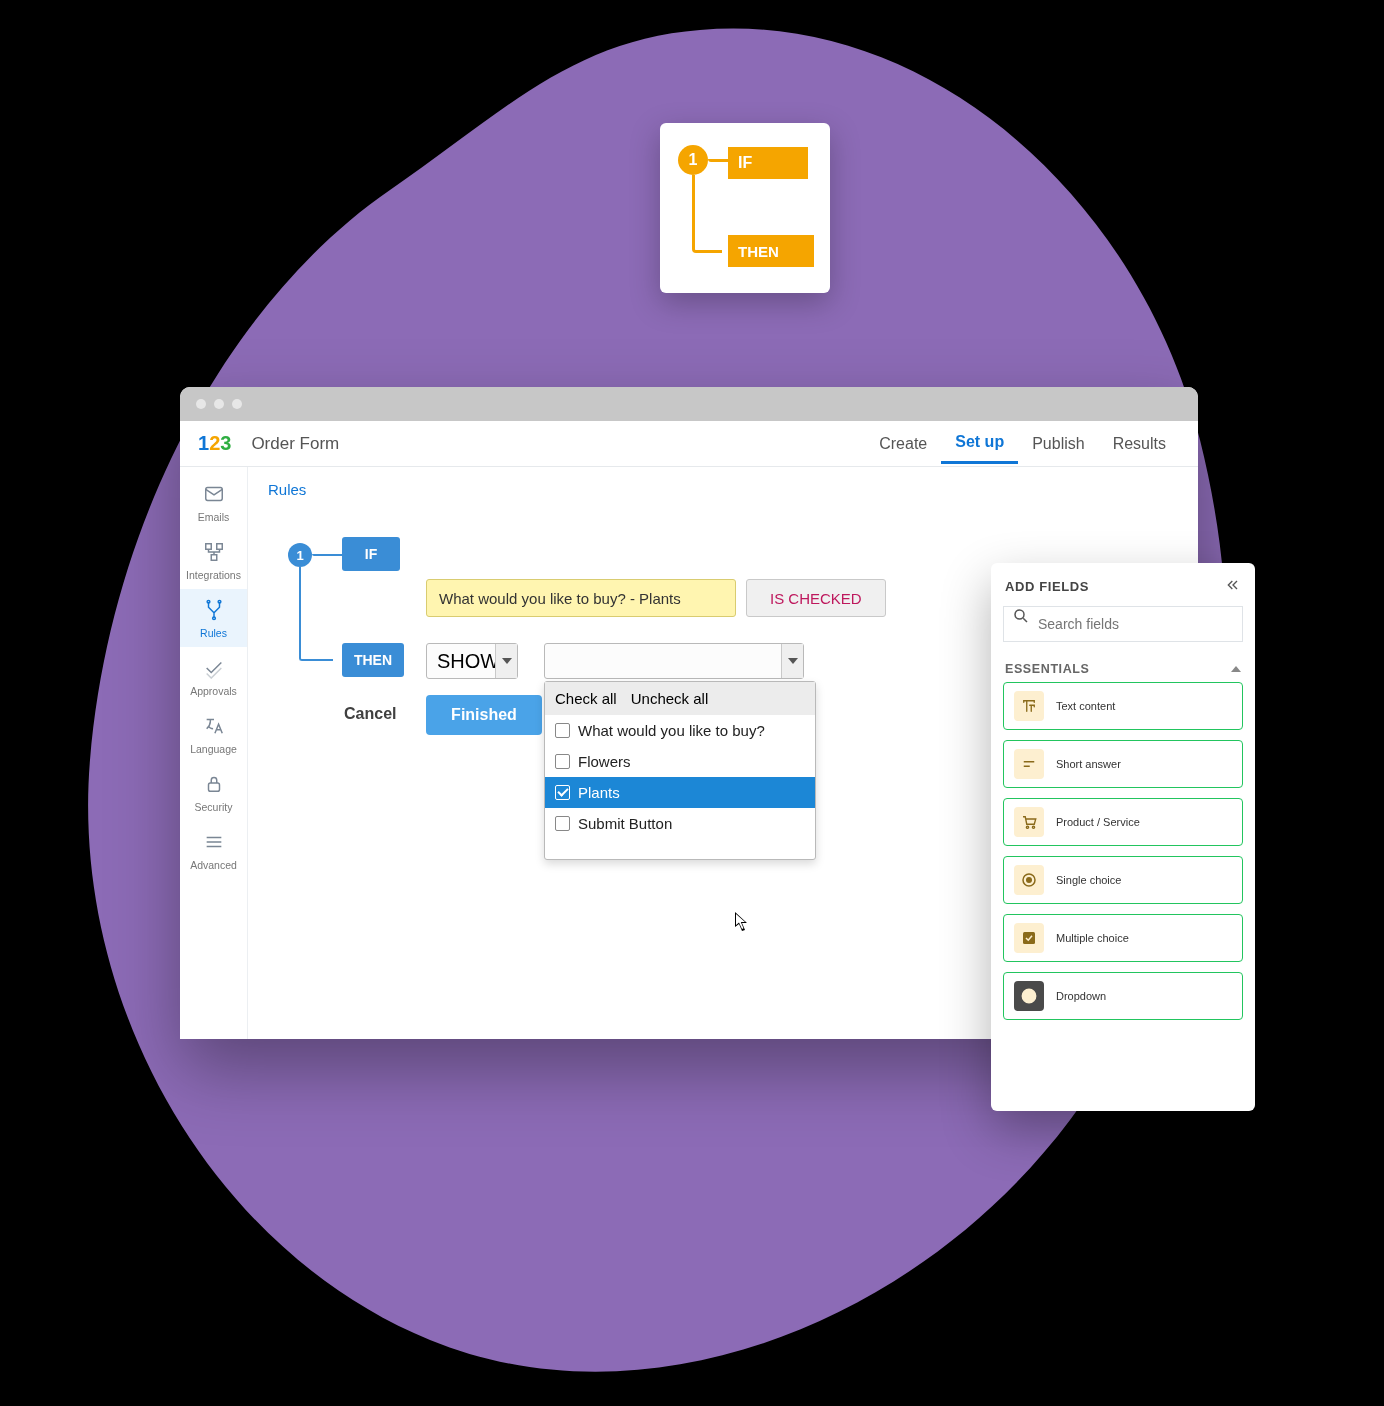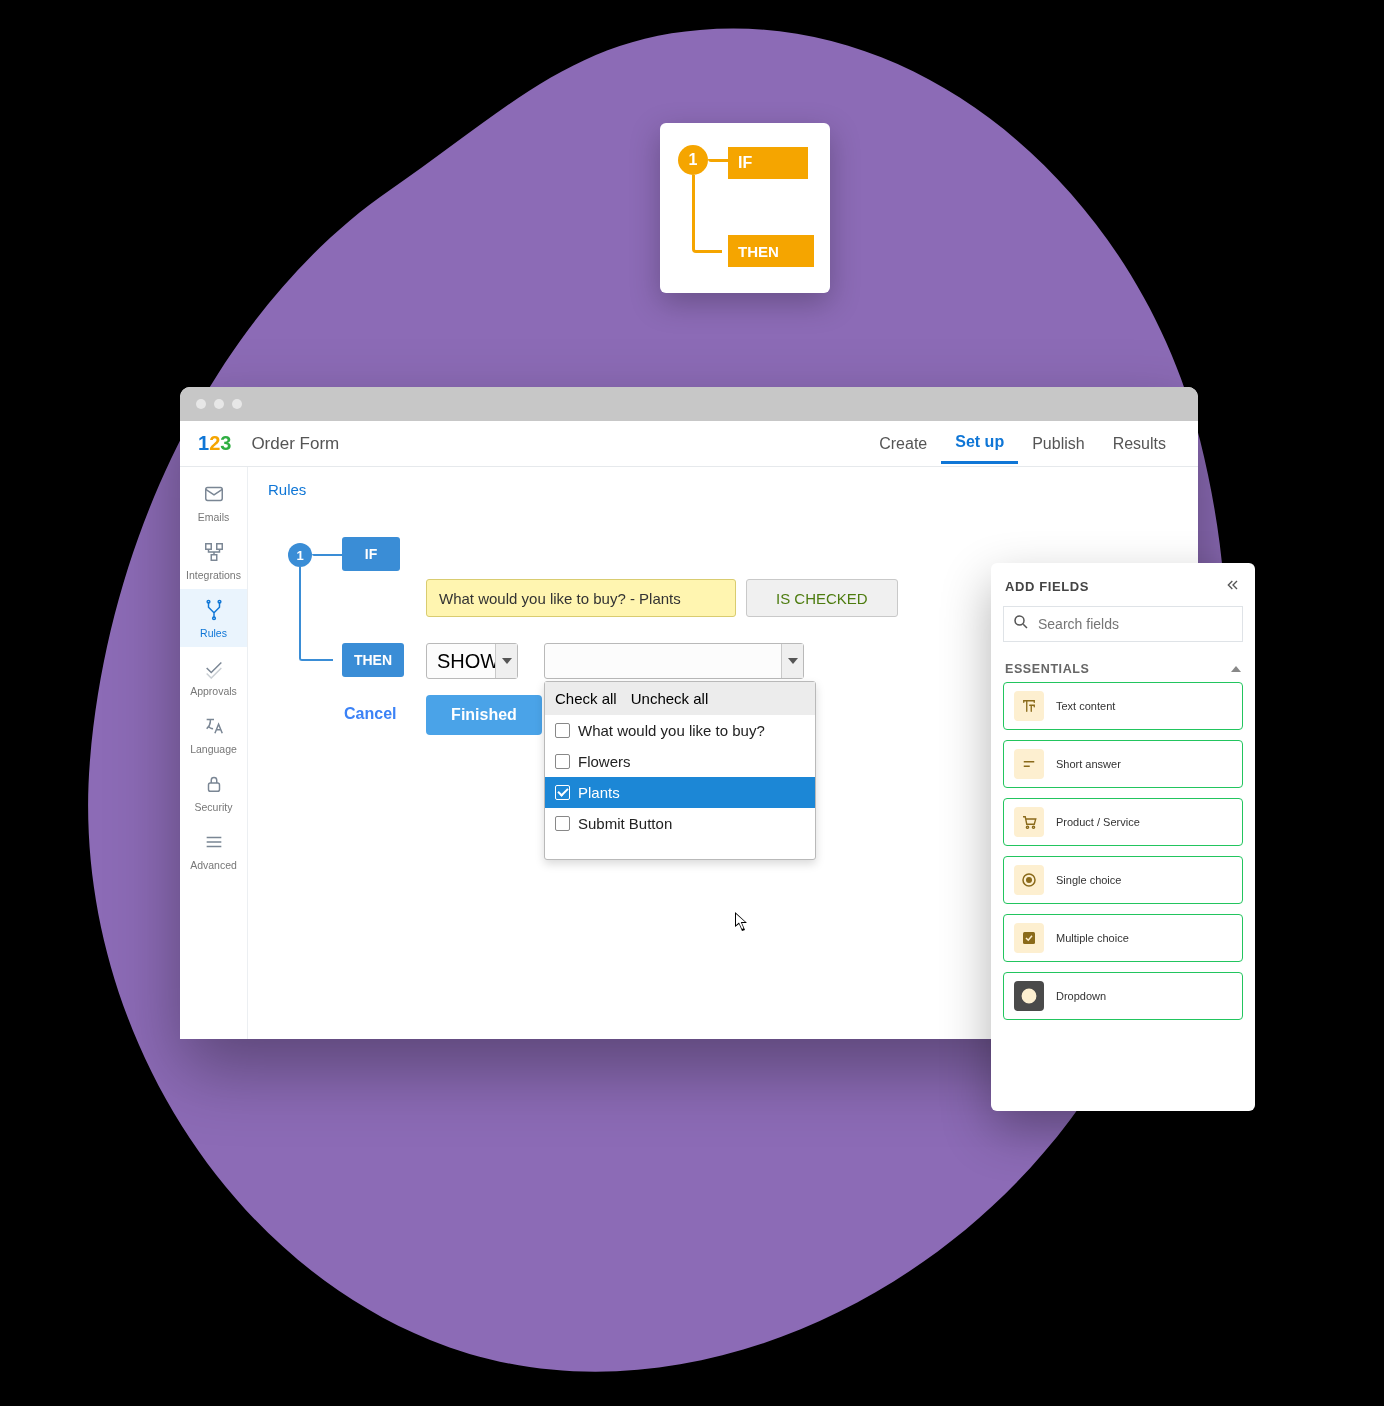--- a/index.html
+++ b/index.html
@@ -166,22 +166,22 @@
 
   .rule-field {
     position: absolute; left: 138px; top: 42px; width: 310px; height: 38px;
     background: #fff5b0; border: 1px solid #d9cc70; border-radius: 3px;
     display: flex; align-items: center; padding: 0 12px;
     font-size: 15px; color: #333;
   }
   .rule-op {
     position: absolute; left: 458px; top: 42px; height: 38px;
     background: #f0f0f0; border: 1px solid #c9c9c9; border-radius: 3px;
-    padding: 0 29px; display: flex; align-items: center;
-    font-size: 15px; color: #4d7c0f;
+    padding: 0 23px; display: flex; align-items: center;
+    font-size: 15px; color: #be185d;
   }
 
   .action-select {
     position: absolute; left: 138px; top: 106px; width: 92px; height: 36px;
     border: 1px solid #b9b9b9; border-radius: 3px;
     display: flex; align-items: center; padding: 0 10px;
     font-size: 20px; background: #fcfcfc;
   }
   .action-select .caret-btn {
     position: absolute; right: 0; top: 0; bottom: 0; width: 22px;
@@ -195,21 +195,21 @@
     border: 1px solid #b9b9b9; border-radius: 3px; background: #fcfcfc;
   }
   .target-select .caret-btn {
     position: absolute; right: 0; top: 0; bottom: 0; width: 22px;
     background: #efefef; border-left: 1px solid #c9c9c9;
     display: flex; align-items: center; justify-content: center;
   }
 
   .cancel-link {
     position: absolute; left: 56px; top: 168px;
-    color: #3b82f6; font-weight: 600; font-size: 16px; cursor: pointer;
+    color: #404040; font-weight: 600; font-size: 16px; cursor: pointer;
   }
   .finished-btn {
     position: absolute; left: 138px; top: 158px;
     width: 116px; height: 40px;
     background: #4aa3e8; color: #fff; font-weight: 600; font-size: 16px;
     border-radius: 4px; display: flex; align-items: center; justify-content: center;
     cursor: pointer; border: none;
   }
 
   
@@ -255,21 +255,21 @@
     overflow: hidden;
   }
   .fp-head {
     display: flex; justify-content: space-between; align-items: center;
     padding: 14px 14px 10px;
     font-size: 13px; color: #444; font-weight: 700; letter-spacing: 0.6px;
   }
   .fp-search {
     margin: 0 12px 10px; height: 36px;
     border: 1px solid #dfe3e7; border-radius: 0;
-    display: flex; align-items: center; padding: 0 8px; gap: 8px;
+    display: flex; padding: 0 8px; gap: 8px;
     color: #888;
   }
   .fp-search input { border: none; outline: none; font-size: 14px; flex: 1; color: #333; background: transparent; }
   .fp-section {
     padding: 10px 14px 6px;
     font-size: 12.5px; color: #666; font-weight: 700; letter-spacing: 0.6px;
     display: flex; justify-content: space-between; align-items: center;
   }
   .fp-item {
     margin: 0 12px 10px; height: 48px;

